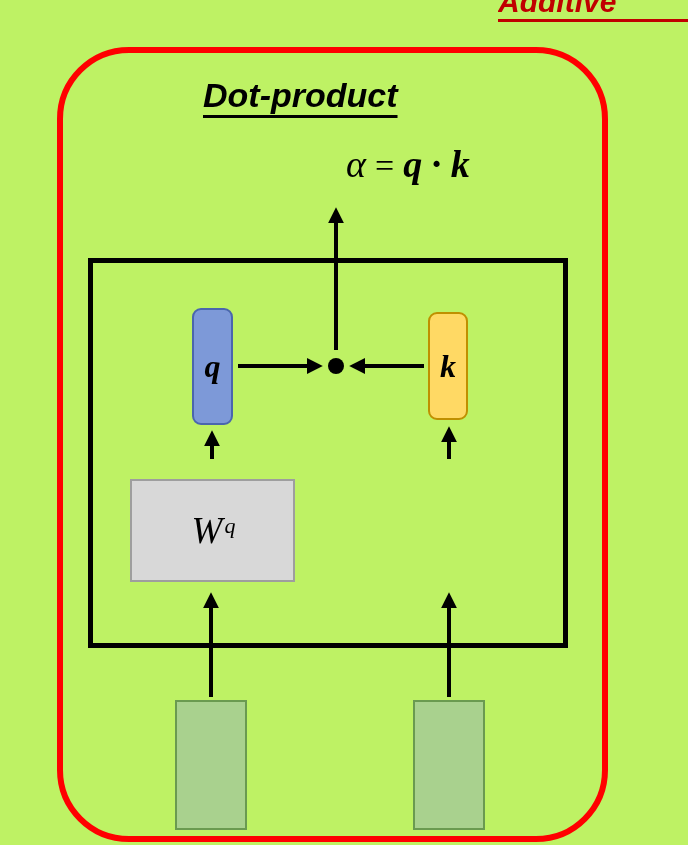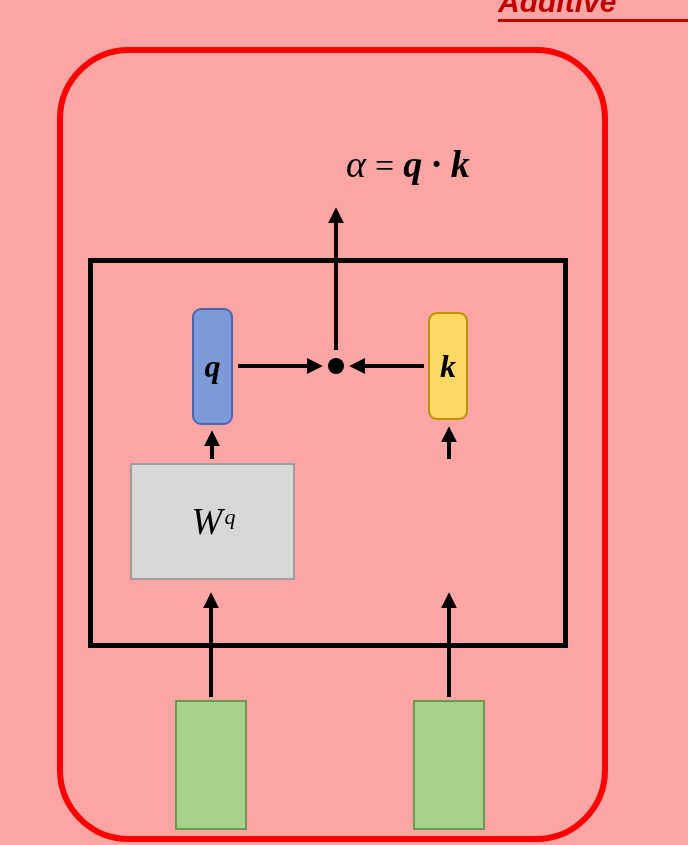--- a/index.html
+++ b/index.html
@@ -1,18 +1,18 @@
 <!DOCTYPE html>
 <html><head>
 <meta charset="utf-8">
 <style>
   html,body { margin:0; padding:0; background:#ffffff; }
   #canvas {
     position:relative; width:688px; height:845px;
-    background:#fca5a5; overflow:hidden;
+    background:#bef264; overflow:hidden;
     font-family:"Liberation Sans", sans-serif;
   }
 
   
   .additive {
     position:absolute; left:498px; top:-14px; width:190px;
     color:#C00000; font-style:italic; font-weight:bold;
     font-size:30px; line-height:32px; white-space:nowrap;
     border-bottom:3px solid #C00000; padding-bottom:1px;
     overflow:hidden;
@@ -48,21 +48,21 @@
     position:absolute; box-sizing:border-box; border-radius:9px;
     display:flex; align-items:center; justify-content:center;
     font-family:"Liberation Serif","DejaVu Serif",serif;
     font-style:italic; font-weight:bold; font-size:32px; color:#000;
   }
   .q-box { left:192px; top:308px; width:41px; height:117px; background:#7D99D8; border:2px solid #4A66AD; }
   .k-box { left:428px; top:312px; width:40px; height:108px; background:#FFD964; border:2px solid #BF9000; }
 
   .wbox {
     position:absolute; box-sizing:border-box;
-    width:165px; height:117px; top:463px;
+    width:165px; height:103px; top:479px;
     background:#D8D8D8; border:2px solid #9E9E9E;
     display:flex; align-items:center; justify-content:center;
     font-family:"Liberation Serif","DejaVu Serif",serif; color:#000;
   }
   .wq-box { left:130px; }
   .wk-box { left:368px; }
   .wbase { font-style:italic; font-size:37px; }
   .wbox sup { font-style:italic; font-size:22px; position:relative; top:-4px; left:2px; }
 
   .greenbox {
@@ -81,20 +81,21 @@
 </style>
 </head>
 <body>
 
 <div id="canvas">
 
   <div class="additive">Additive</div>
 
   <div class="red-frame"></div>
 
+  <div class="title">Dot-product</div>
 
   <div class="formula">
     <span class="alpha">α</span>
     <span class="eq">=</span>
     <span class="bi">q</span>
     <span class="dotop">·</span>
     <span class="bi">k</span>
   </div>
 
   <div class="black-box"></div>

